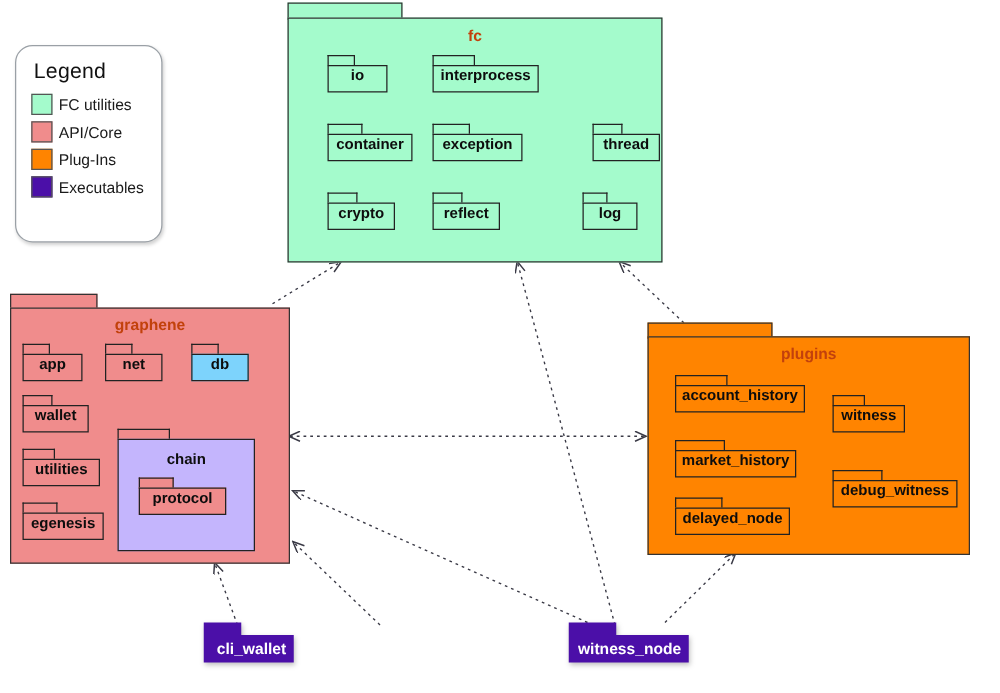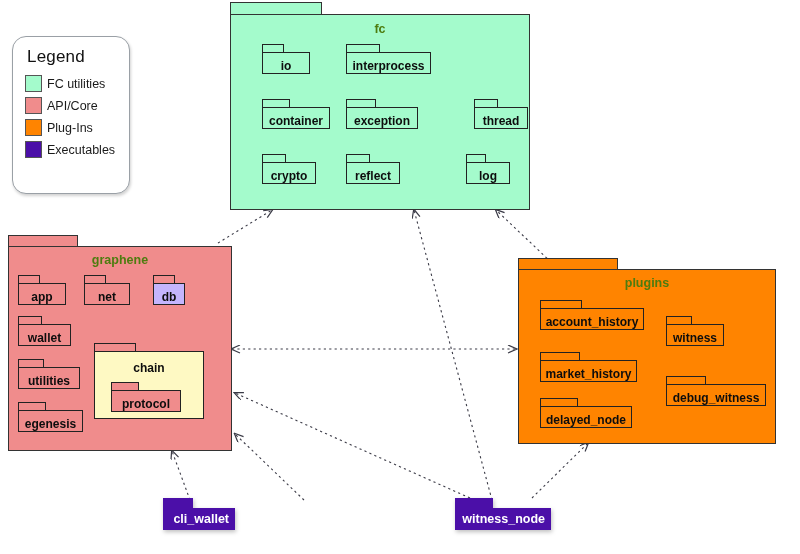--- a/index.html
+++ b/index.html
@@ -37,33 +37,33 @@
   .pkg-tab{
     position:absolute;left:0;top:0;box-sizing:border-box;
     border:1.3px solid #333;
   }
   .pkg-body{
     position:absolute;left:0;box-sizing:border-box;
     border:1.3px solid #333;
   }
   .pkg-title{
     position:absolute;left:0;width:100%;text-align:center;
-    font-size:12.5px;font-weight:bold;color:#4d7c0f;
+    font-size:12.5px;font-weight:bold;color:#c2410c;
   }
 
   
   .sub{position:absolute;box-sizing:border-box;}
   .sub-tab{
     position:absolute;left:0;top:0;height:9px;box-sizing:border-box;
     border:1.2px solid #222;border-bottom:none;
   }
   .sub-body{
     position:absolute;left:0;top:8px;box-sizing:border-box;
     border:1.2px solid #222;
-    display:flex;align-items:flex-end;justify-content:center;
+    display:flex;align-items:flex-start;justify-content:center;
   }
   .sub-label{
     font-size:12px;font-weight:bold;color:#0d0d0d;white-space:nowrap;
     padding:0 4px;
   }
 
   
   .exe{position:absolute;box-sizing:border-box;
        filter:drop-shadow(1px 2px 2px rgba(0,0,0,.25));}
   .exe-tab{position:absolute;left:0;top:0;height:10px;box-sizing:border-box;}
@@ -206,21 +206,21 @@
 
     <div class="sub" style="left:76px;top:40px;width:46px;height:30px;">
       <div class="sub-tab" style="width:22px;background:#f08c8c;"></div>
       <div class="sub-body" style="width:46px;height:22px;background:#f08c8c;">
         <span class="sub-label">net</span>
       </div>
     </div>
 
     <div class="sub" style="left:145px;top:40px;width:46px;height:30px;">
       <div class="sub-tab" style="width:22px;background:#f08c8c;"></div>
-      <div class="sub-body" style="width:32px;height:22px;background:#c4b5fd;">
+      <div class="sub-body" style="width:46px;height:22px;background:#7dd3fc;">
         <span class="sub-label">db</span>
       </div>
     </div>
 
     <div class="sub" style="left:10px;top:81px;width:53px;height:30px;">
       <div class="sub-tab" style="width:24px;background:#f08c8c;"></div>
       <div class="sub-body" style="width:53px;height:22px;background:#f08c8c;">
         <span class="sub-label">wallet</span>
       </div>
     </div>
@@ -234,21 +234,21 @@
 
     <div class="sub" style="left:10px;top:167px;width:65px;height:30px;">
       <div class="sub-tab" style="width:28px;background:#f08c8c;"></div>
       <div class="sub-body" style="width:65px;height:22px;background:#f08c8c;">
         <span class="sub-label">egenesis</span>
       </div>
     </div>
 
     <div class="sub" style="left:86px;top:108px;width:110px;height:90px;">
       <div class="sub-tab" style="width:42px;background:#f08c8c;"></div>
-      <div class="sub-body" style="width:110px;height:68px;background:#fef9c3;
+      <div class="sub-body" style="width:110px;height:90px;background:#c4b5fd;
                   display:block;position:absolute;">
         <div style="text-align:center;margin-top:6px;">
           <span class="sub-label">chain</span>
         </div>
         <div class="sub" style="left:16px;top:30px;width:70px;height:30px;">
           <div class="sub-tab" style="width:28px;background:#f08c8c;"></div>
           <div class="sub-body" style="width:70px;height:22px;background:#f08c8c;">
             <span class="sub-label">protocol</span>
           </div>
         </div>

